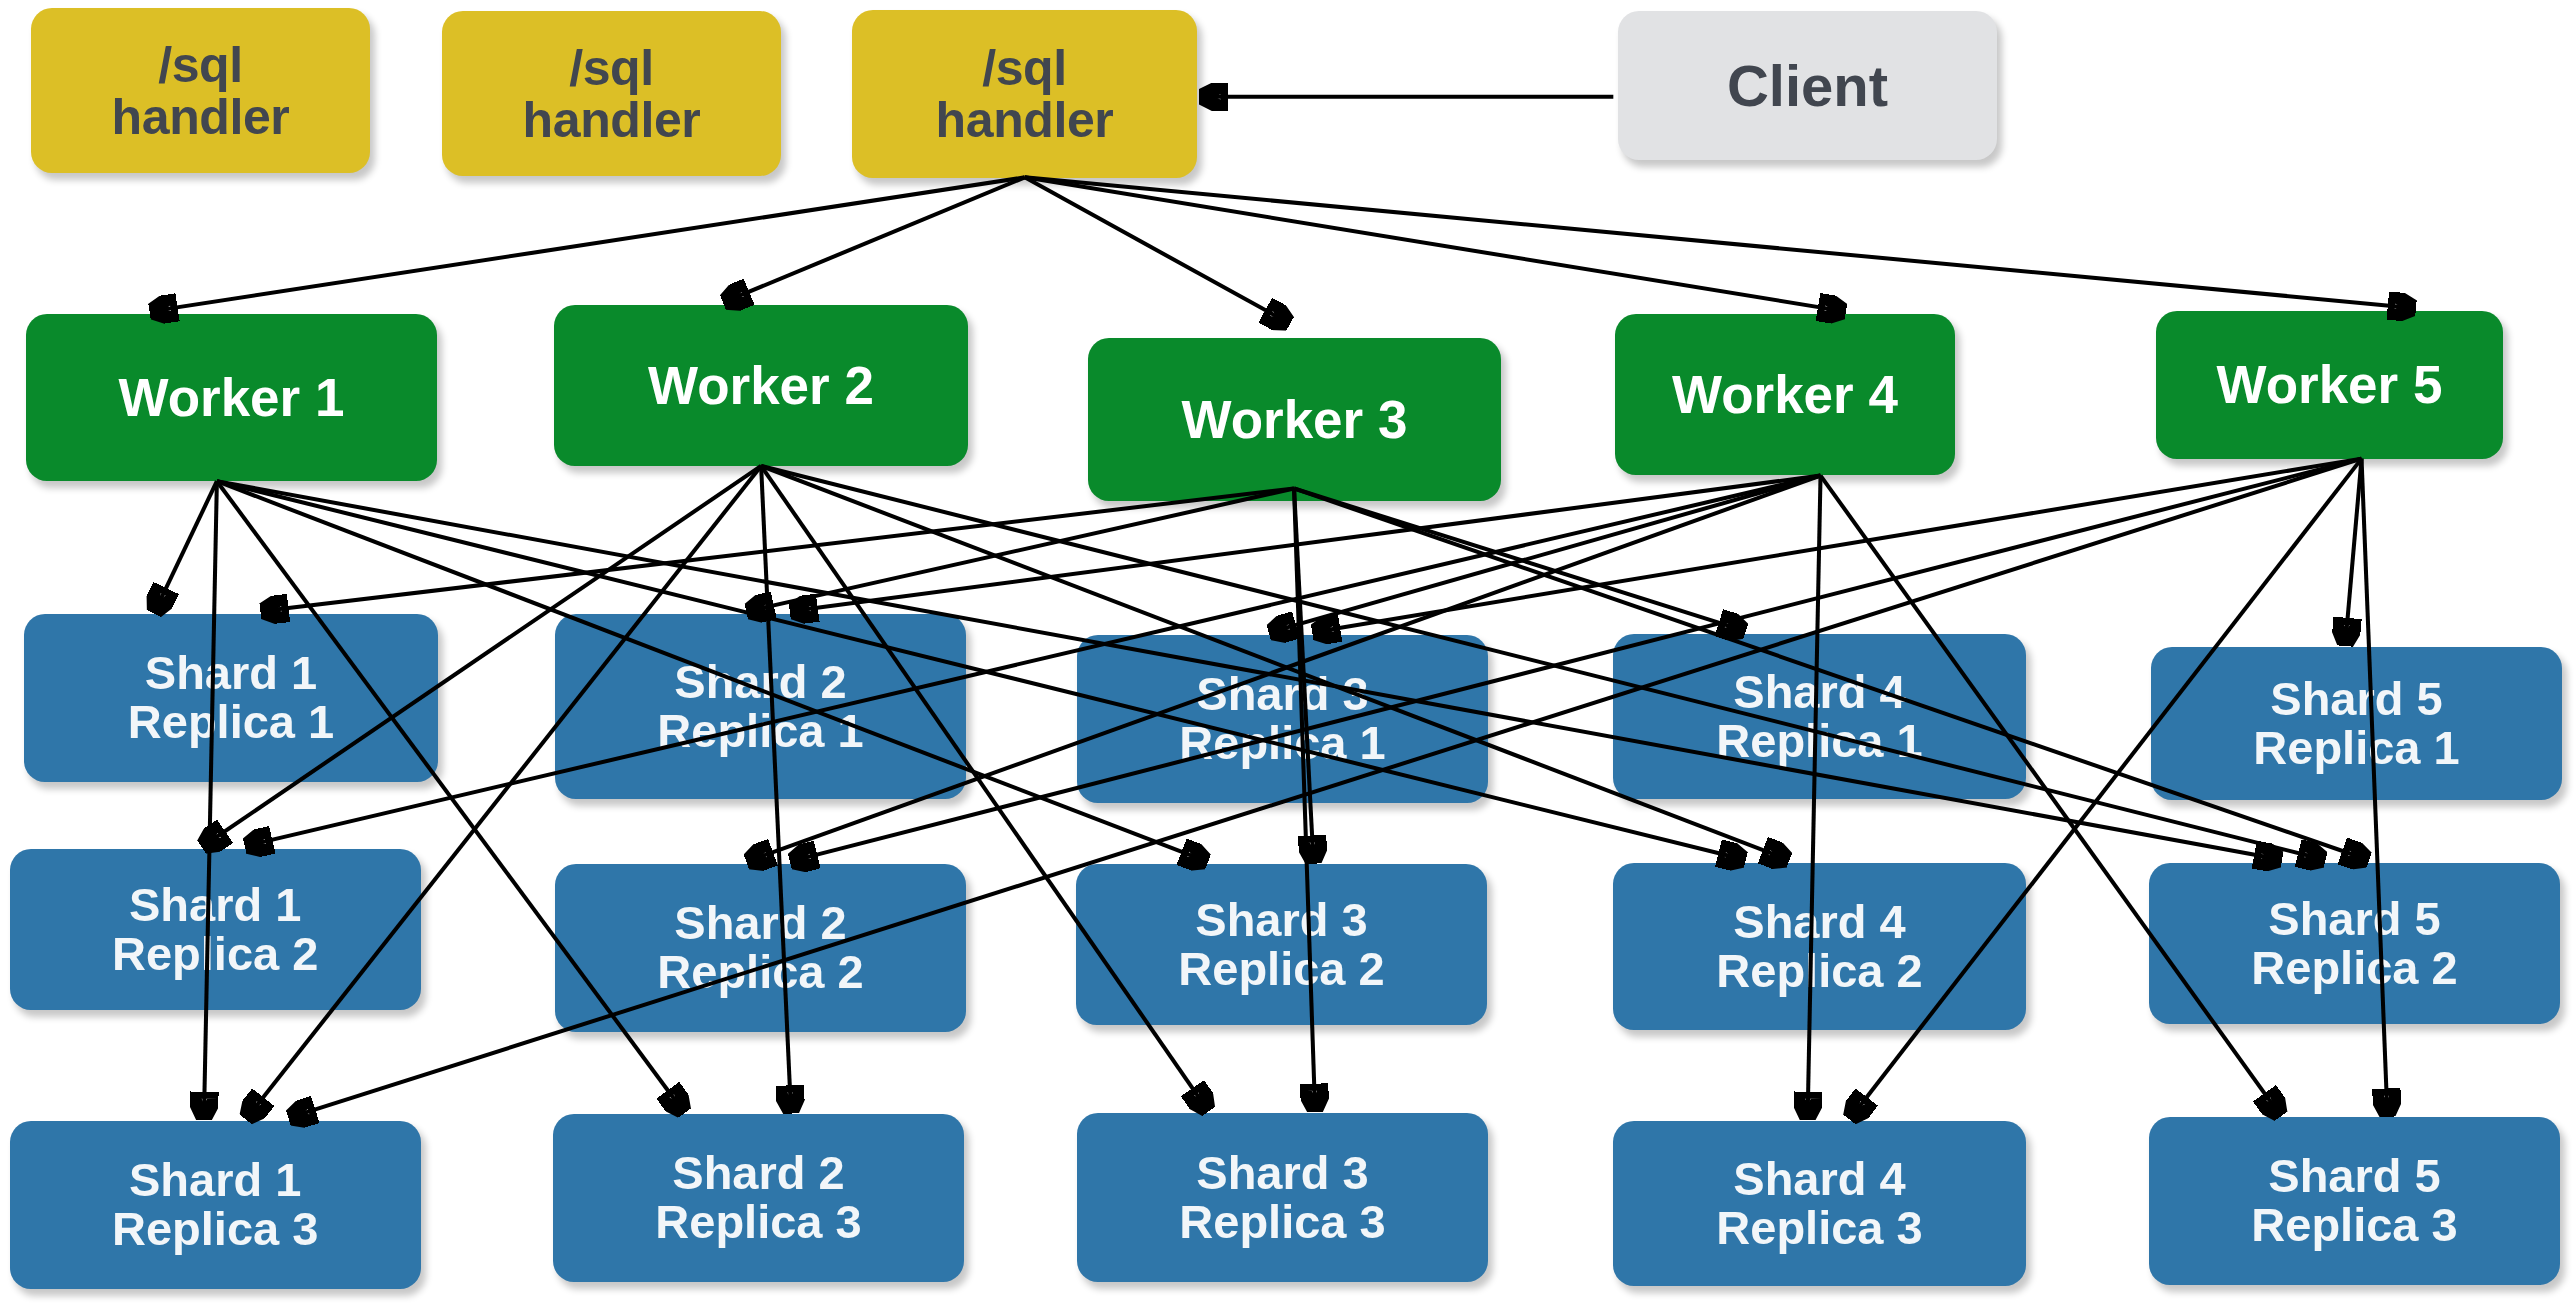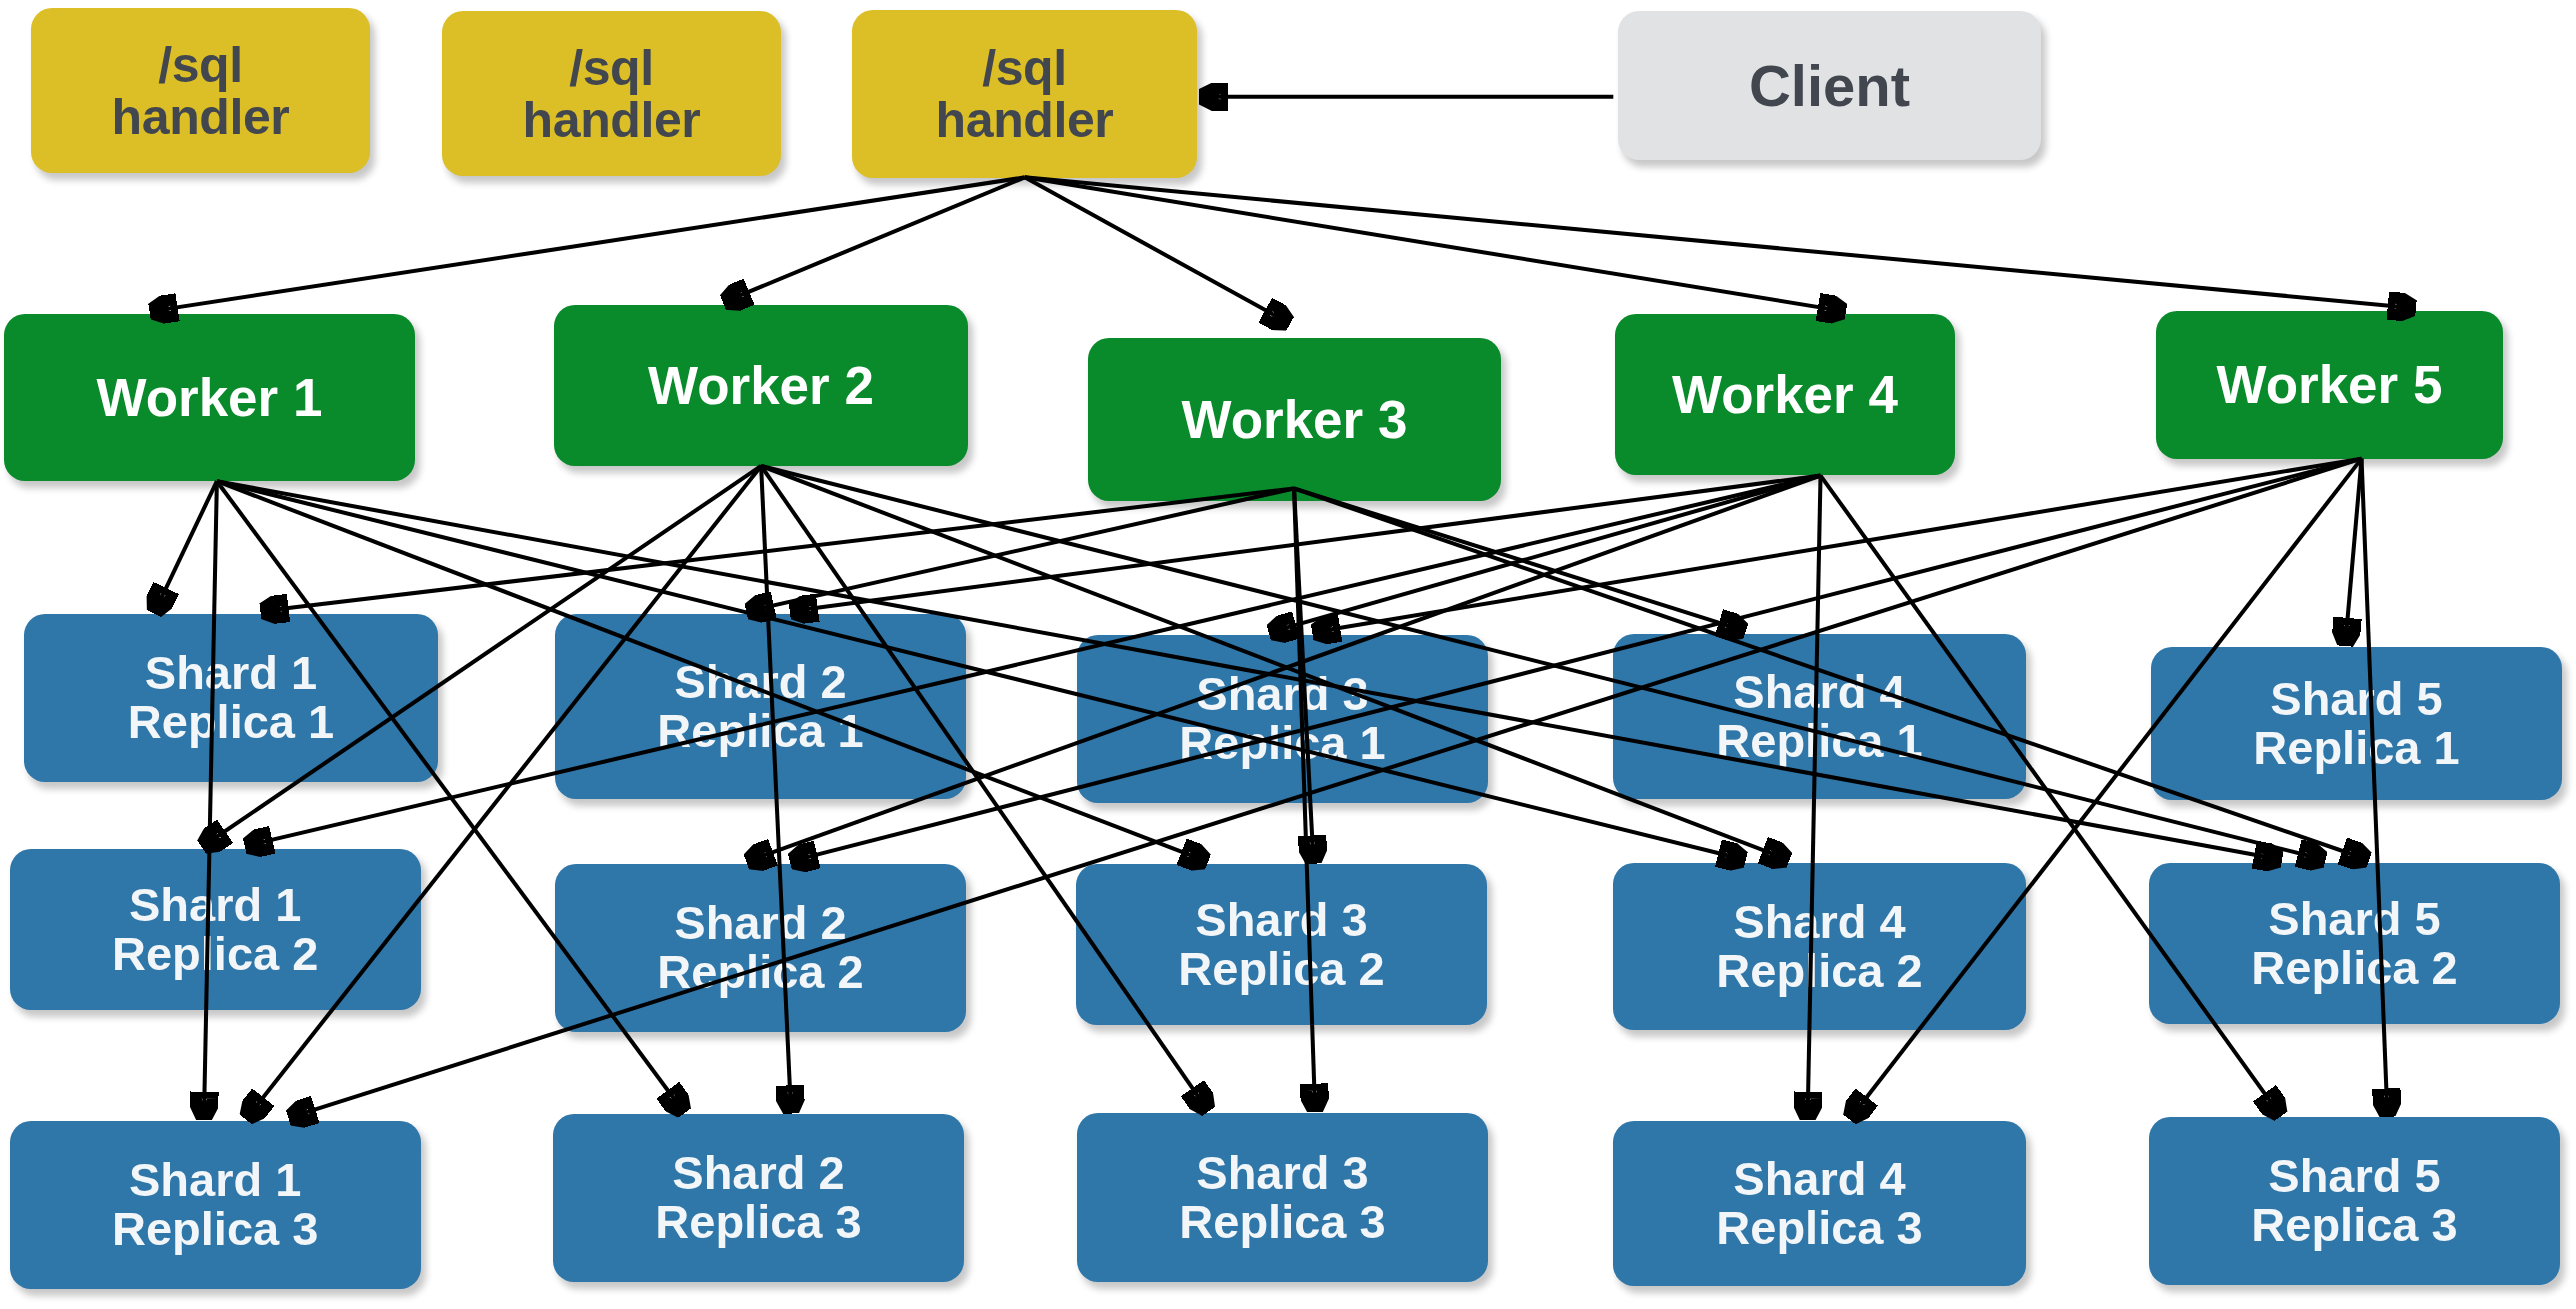--- a/index.html
+++ b/index.html
@@ -124,24 +124,24 @@
 
   <div id="handlers-layer">
       <div class="node handler" style="left: 31px; top: 8px; width: 339px; height: 165px;">/sql
 handler</div>
       <div class="node handler" style="left: 442px; top: 11.3px; width: 339px; height: 165px;">/sql
 handler</div>
       <div class="node handler" style="left: 852px; top: 9.7px; width: 345px; height: 168px;">/sql
 handler</div>
     </div>
   <div id="client-layer">
-      <div class="node client" style="left: 1618px; top: 11.3px; width: 423px; height: 149px;">Client</div>
+      <div class="node client" style="left: 1618px; top: 11.3px; width: 379px; height: 149px;">Client</div>
     </div>
   <div id="workers-layer">
-      <div class="node worker" style="left: 4px; top: 314px; width: 411px; height: 167px;">Worker 1</div>
+      <div class="node worker" style="left: 26px; top: 314px; width: 411px; height: 167px;">Worker 1</div>
       <div class="node worker" style="left: 554px; top: 305px; width: 414px; height: 161px; text-align: right;">Worker 2</div>
       <div class="node worker" style="left: 1088px; top: 338px; width: 413px; height: 163px; text-align: right;">Worker 3</div>
       <div class="node worker" style="left: 1615px; top: 314px; width: 340px; height: 161px;">Worker 4</div>
       <div class="node worker" style="left: 2156px; top: 311px; width: 347px; height: 148px;">Worker 5</div>
     </div>
   <div id="shards-layer">
       <div class="node shard" style="left: 24px; top: 614px; width: 414px; height: 168px;">Shard 1
 Replica 1</div>
       <div class="node shard" style="left: 555px; top: 614px; width: 411px; height: 185px;">Shard 2
 Replica 1</div>

